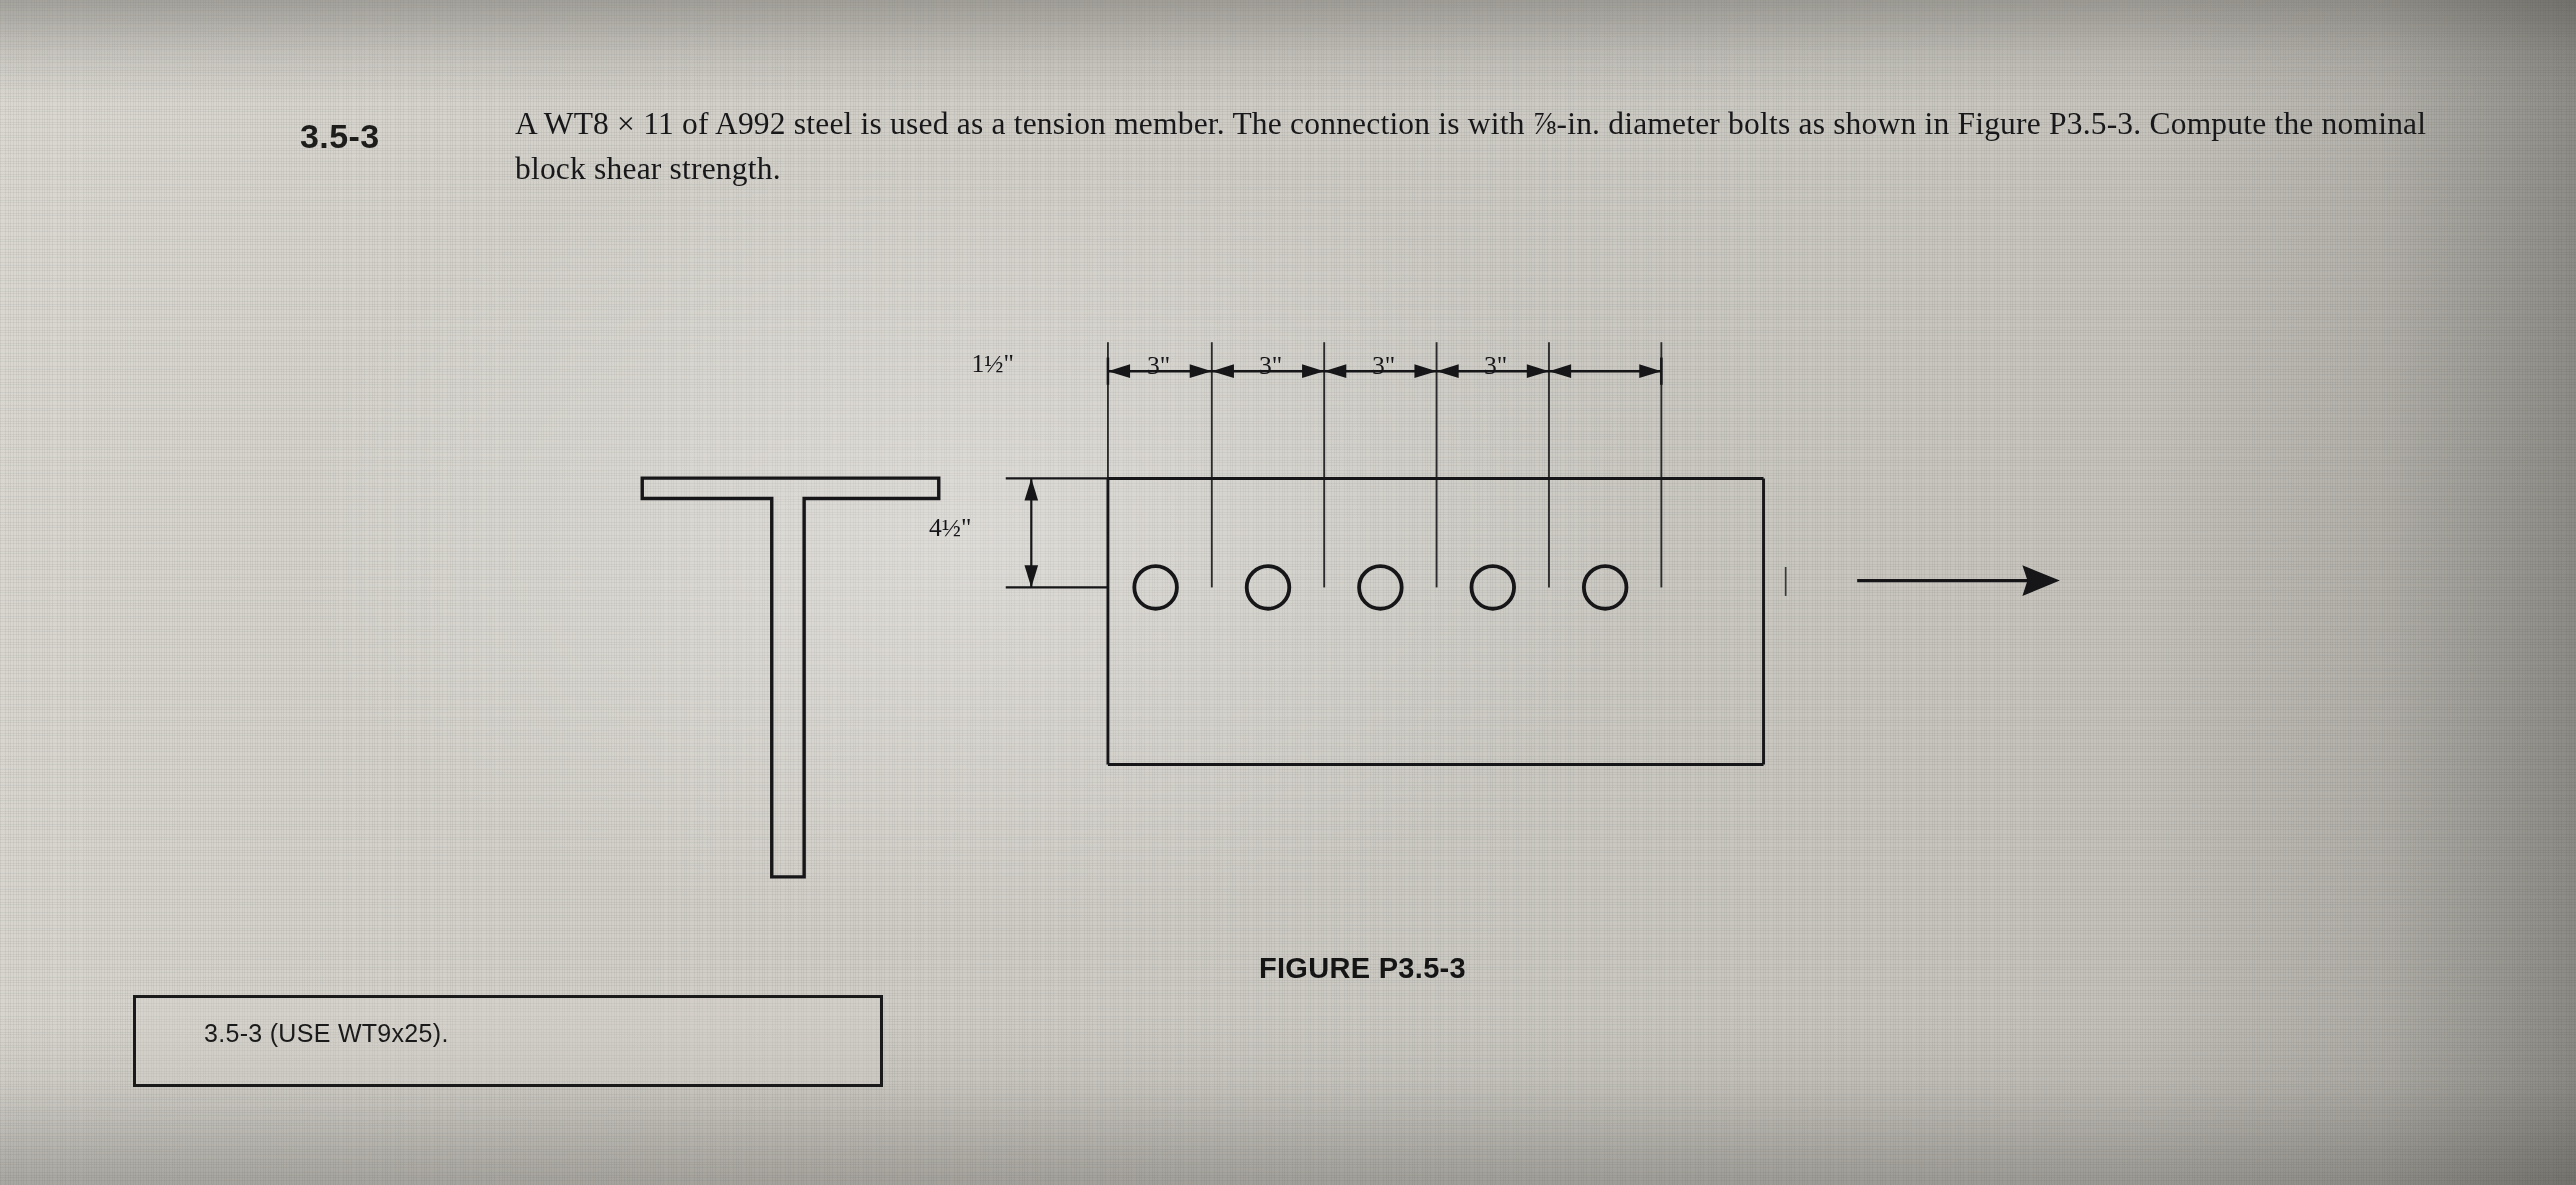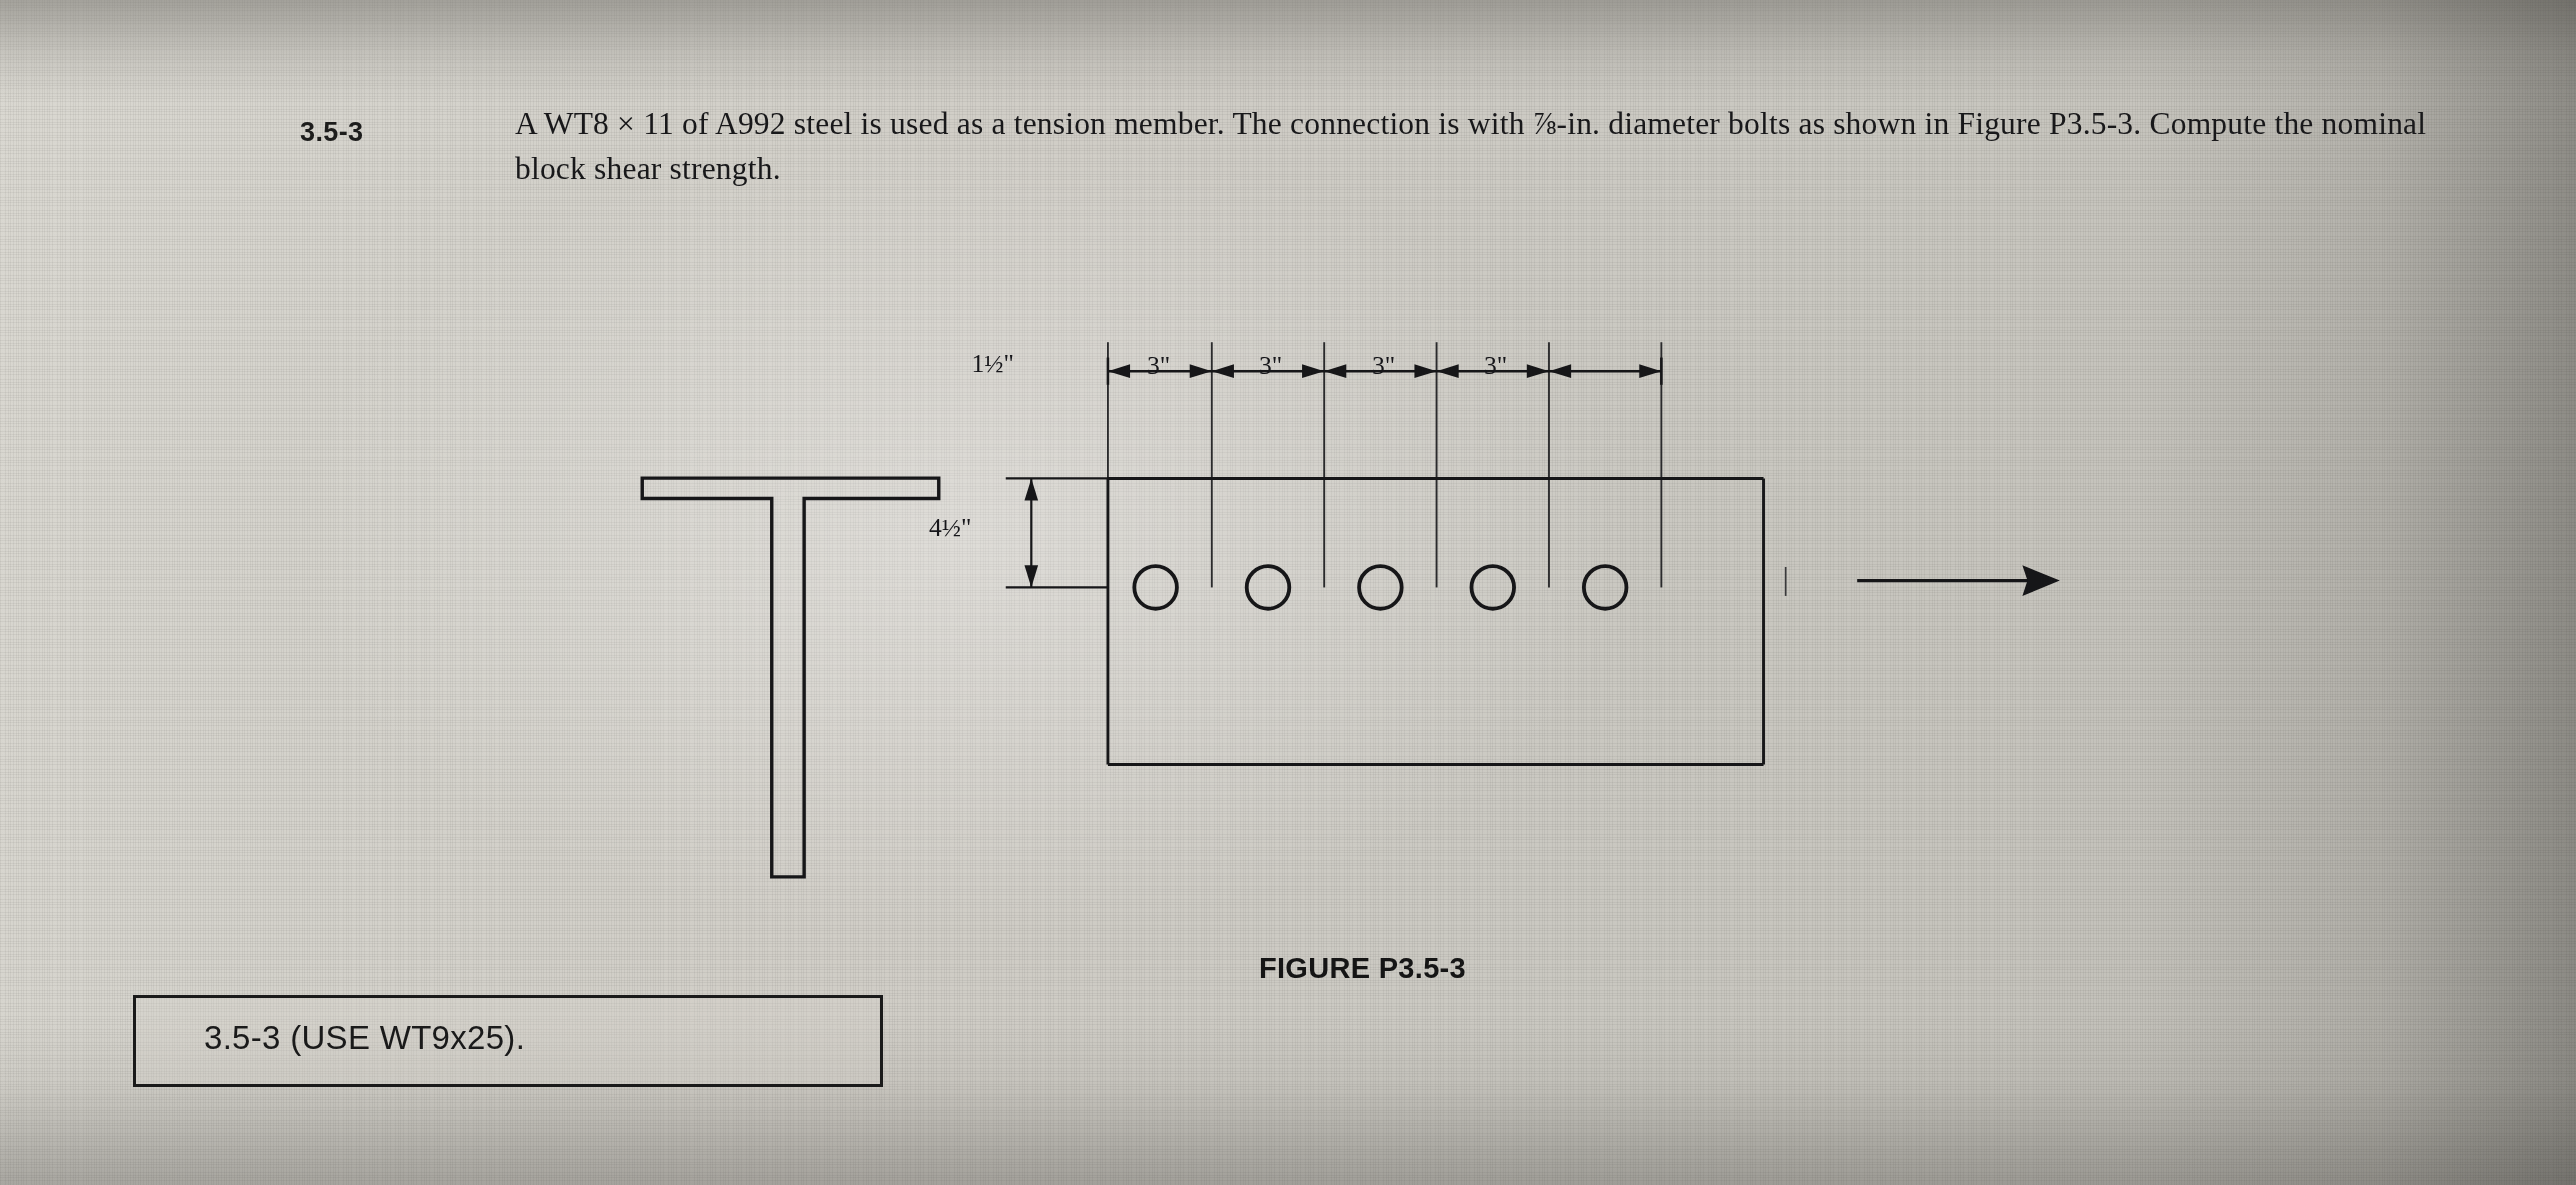--- a/index.html
+++ b/index.html
@@ -60,21 +60,21 @@
     left: 300px;
     top: 102px;
     width: 2181px;
   }
   #problem-number {
     position: absolute;
     left: 0;
     top: 15.3px;
     font-family: "Liberation Sans", sans-serif;
     font-weight: bold;
-    font-size: 27px;
+    font-size: 34px;
     color: #1d1d1c;
     letter-spacing: 0.4px;
   }
   #problem-body {
     position: absolute;
     left: 215px;
     top: 0;
     width: 1959px;
     font-family: "Liberation Serif", serif;
     font-size: 31.5px;
@@ -118,21 +118,21 @@
     height: 92px;
     border: 3.4px solid #1a1a1a;
     background: rgba(214,212,205,0.28);
     box-sizing: border-box;
   }
   #note-text {
     position: absolute;
     left: 204px;
     top: 1019px;
     font-family: "Liberation Sans", sans-serif;
-    font-size: 33px;
+    font-size: 25px;
     color: #1a1a1a;
     letter-spacing: 0.3px;
   }
 
   
   .dim-label {
     font-family: "Liberation Serif", serif;
     font-size: 25.6px;
     color: #16161a;
     white-space: nowrap;

